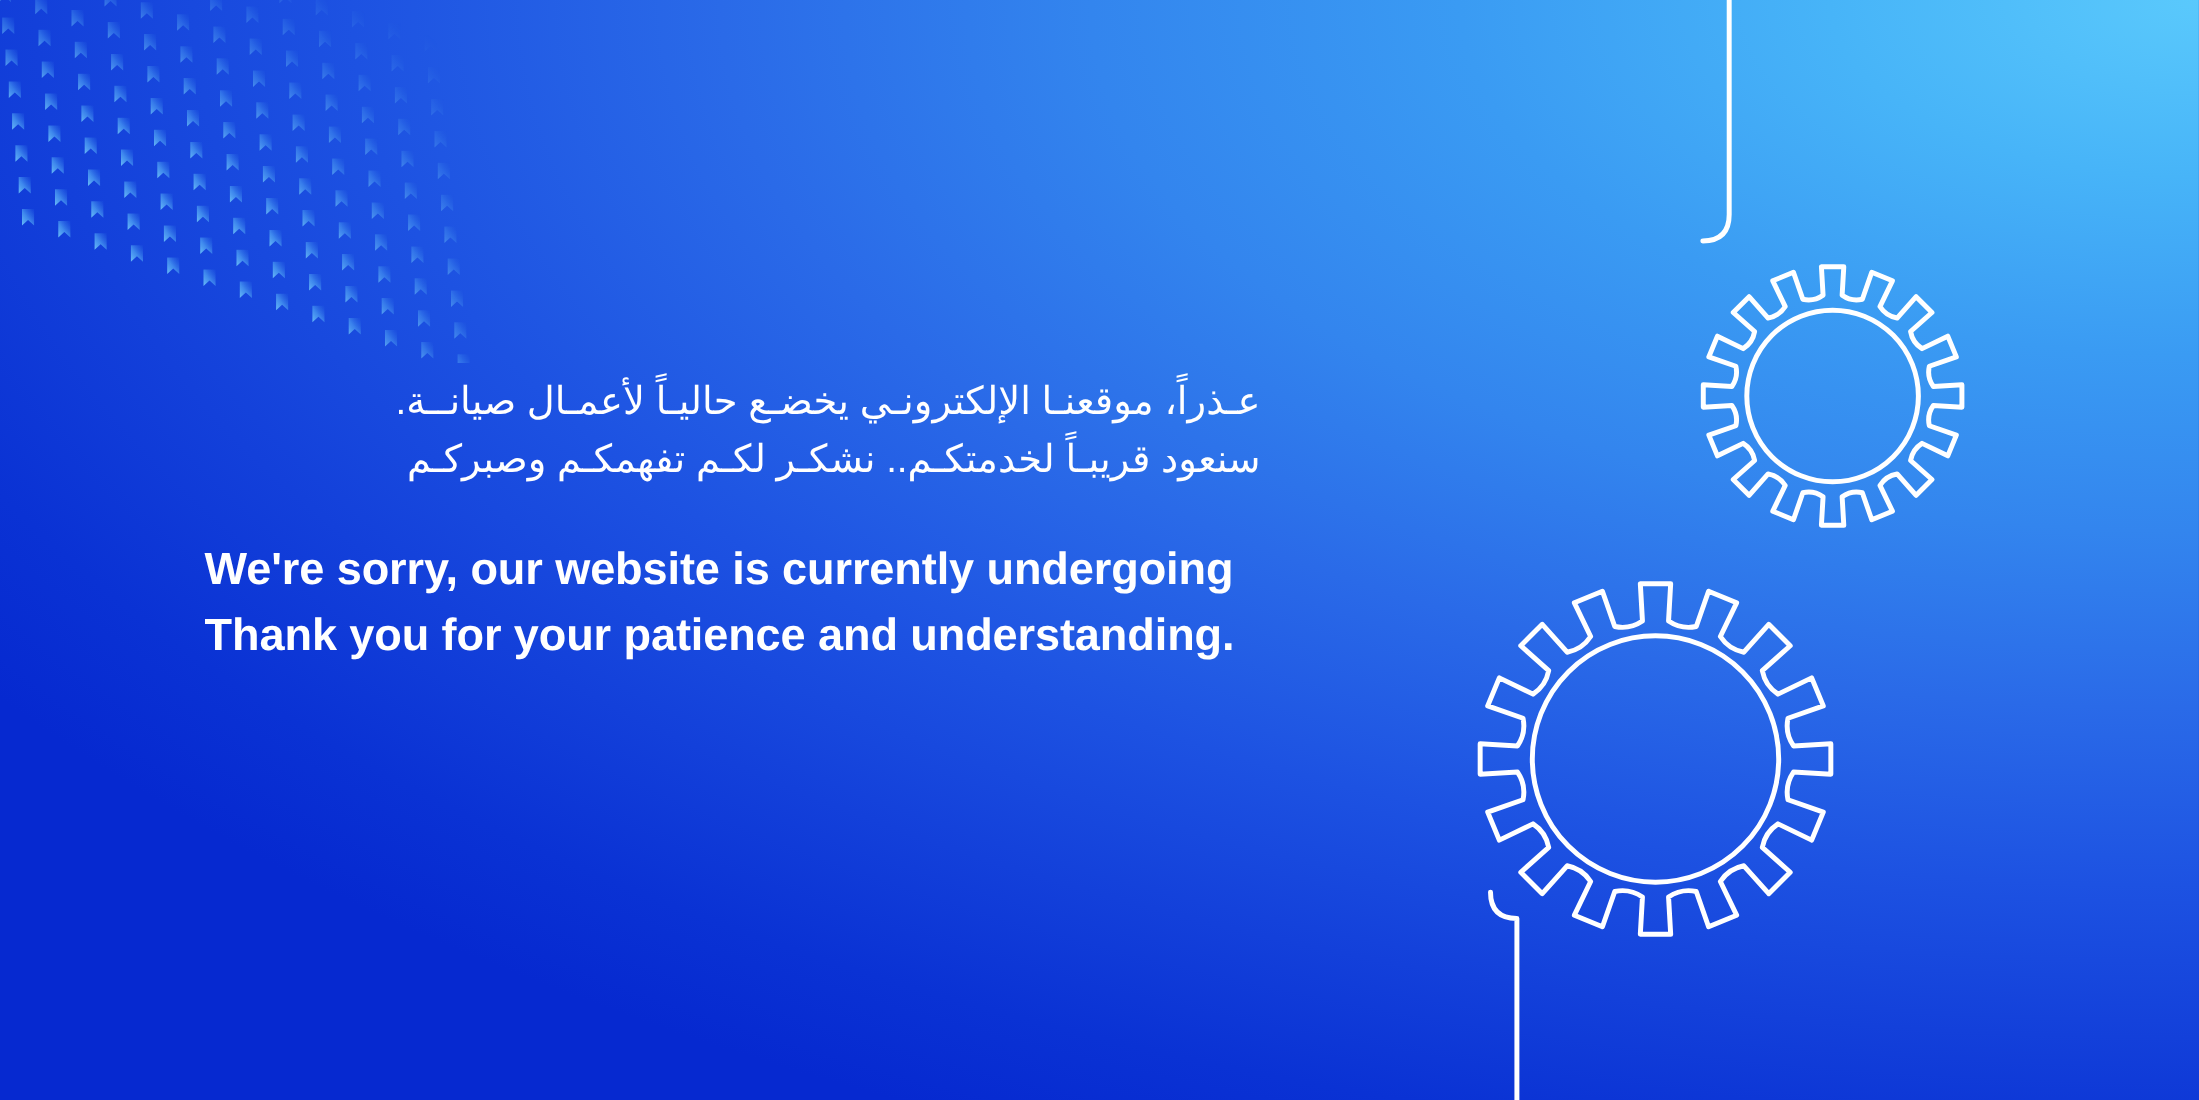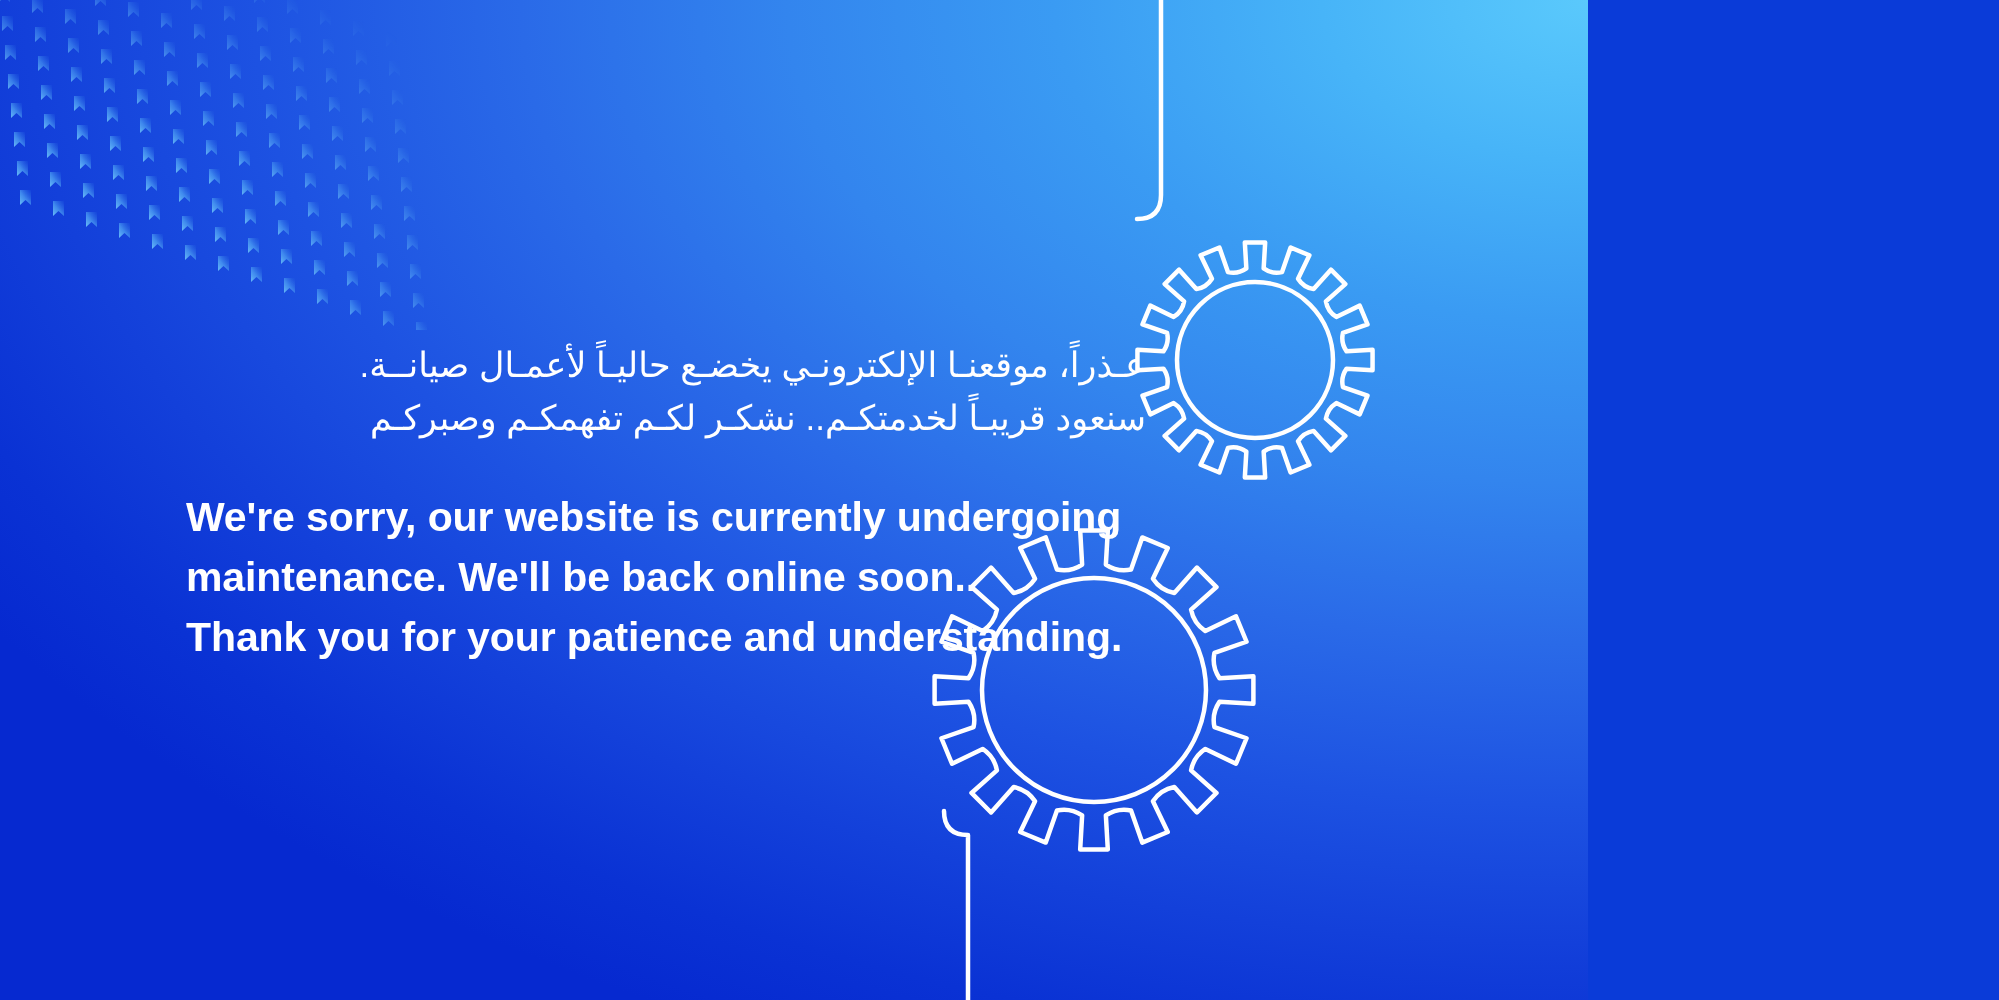--- a/index.html
+++ b/index.html
@@ -3,21 +3,21 @@
 <meta charset="utf-8">
 <title>Maintenance</title>
 <style>
   html, body {
     margin: 0;
     padding: 0;
     background: #0A3BD8;
   }
   #stage {
     position: relative;
-    width: 1588px;
+    width: 1999px;
     height: 1000px;
     overflow: hidden;
     font-family: "Liberation Sans", sans-serif;
     background:
       radial-gradient(120% 115% at 100% 0%,
         #5AC9FC 0%,
         #47B4F8 14%,
         #3A9BF3 28%,
         #3385EE 42%,
         #2A6AE8 56%,
@@ -252,18 +252,17 @@
 
   <div id="copy">
 
     <div class="ar-block" dir="rtl">
       <span class="ar-line">عـذراً، موقعنـا الإلكترونـي يخضـع حاليـاً لأعمـال صيانــة.</span>
       <span class="ar-line">سنعود قريبـاً لخدمتكـم.. نشكـر لكـم تفهمكـم وصبركـم</span>
     </div>
 
     <div class="en-block" dir="ltr">
       <span class="en-line">We're sorry, our website is currently undergoing</span>
-      <span class="en-line">maintenance. We'll be back online soon..</span>
       <span class="en-line">Thank you for your patience and understanding.</span>
     </div>
 
   </div>
 </div>
 
 </body></html>

